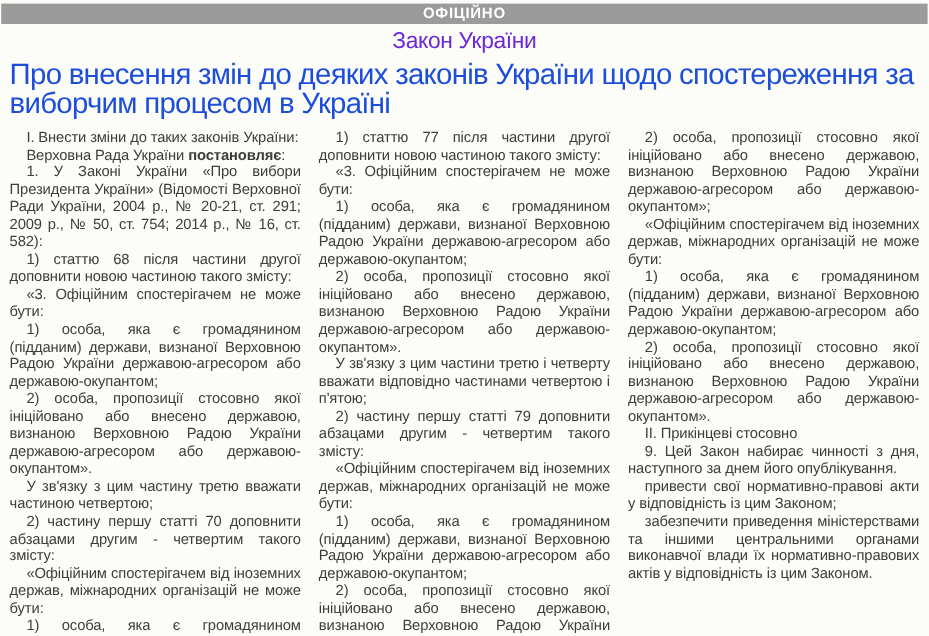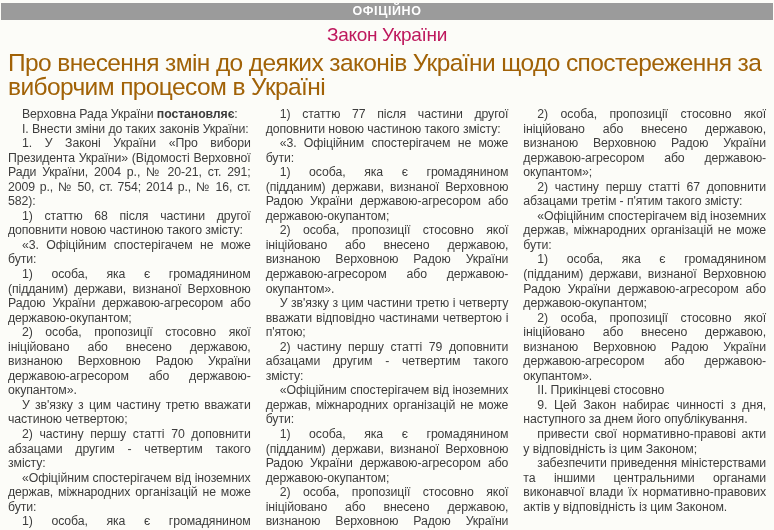--- a/index.html
+++ b/index.html
@@ -18,28 +18,28 @@
     color: #ffffff;
     font-size: 12.5px;
     font-weight: bold;
     line-height: 17px;
     text-align: center;
     letter-spacing: 0.6px;
   }
   .doc-type {
     text-align: center;
     font-size: 19px;
-    color: #be185d;
+    color: #6d28d9;
     margin-top: 4px;
     letter-spacing: -0.3px;
   }
   .headline {
     font-size: 24.5px;
     line-height: 23.5px;
-    color: #a16207;
+    color: #1d4ed8;
     letter-spacing: -0.6px;
     padding: 0 8px;
     margin-top: 5px;
     font-weight: 500;
   }
   .columns {
     display: flex;
     gap: 15px;
     padding: 0 8px;
     margin-top: 9px;
@@ -65,22 +65,22 @@
     <span>ОФІЦІЙНО</span>
   </div>
 
   <div class="doc-type">Закон України</div>
 
   <h1 class="headline" style="margin:5px 0 0 0;">Про внесення змін до деяких законів України щодо спостереження за виборчим процесом в Україні</h1>
 
   <div class="columns">
 
     <div class="col">
+      <p class="para">І. Внести зміни до таких законів України:</p>
       <p class="para"><span>Верховна Рада України </span><b>постановляє</b><span>:</span></p>
-      <p class="para">І. Внести зміни до таких законів України:</p>
       <p class="para">1. У Законі України «Про вибори Президента України» (Відомості Верховної Ради України, 2004 р., № 20-21, ст. 291; 2009 р., № 50, ст. 754; 2014 р., № 16, ст. 582):</p>
       <p class="para">1) статтю 68 після частини другої доповнити новою частиною такого змісту:</p>
       <p class="para">«3. Офіційним спостерігачем не може бути:</p>
       <p class="para">1) особа, яка є громадянином (підданим) держави, визнаної Верховною Радою України державою-агресором або державою-окупантом;</p>
       <p class="para">2) особа, пропозиції стосовно якої ініційовано або внесено державою, визнаною Верховною Радою України державою-агресором або державою-окупантом».</p>
       <p class="para">У зв'язку з цим частину третю вважати частиною четвертою;</p>
       <p class="para">2) частину першу статті 70 доповнити абзацами другим - четвертим такого змісту:</p>
       <p class="para">«Офіційним спостерігачем від іноземних держав, міжнародних організацій не може бути:</p>
       <p class="para">1) особа, яка є громадянином (підданим) держави, визнаної Верховною Радою України державою-агресором або державою-окупантом;</p>
 
@@ -94,21 +94,20 @@
       <p class="para">У зв'язку з цим частини третю і четверту вважати відповідно частинами четвертою і п'ятою;</p>
       <p class="para">2) частину першу статті 79 доповнити абзацами другим - четвертим такого змісту:</p>
       <p class="para">«Офіційним спостерігачем від іноземних держав, міжнародних організацій не може бути:</p>
       <p class="para">1) особа, яка є громадянином (підданим) держави, визнаної Верховною Радою України державою-агресором або державою-окупантом;</p>
       <p class="para">2) особа, пропозиції стосовно якої ініційовано або внесено державою, визнаною Верховною Радою України державою-агресором або державою-окупантом».</p>
 
     </div>
 
     <div class="col">
       <p class="para">2) особа, пропозиції стосовно якої ініційовано або внесено державою, визнаною Верховною Радою України державою-агресором або державою-окупантом»;</p>
-      <p class="para">2) частину першу статті 67 доповнити абзацами третім - п'ятим такого змісту:</p>
       <p class="para">«Офіційним спостерігачем від іноземних держав, міжнародних організацій не може бути:</p>
       <p class="para">1) особа, яка є громадянином (підданим) держави, визнаної Верховною Радою України державою-агресором або державою-окупантом;</p>
       <p class="para">2) особа, пропозиції стосовно якої ініційовано або внесено державою, визнаною Верховною Радою України державою-агресором або державою-окупантом».</p>
       <p class="para">ІІ. Прикінцеві стосовно</p>
       <p class="para">9. Цей Закон набирає чинності з дня, наступного за днем його опублікування.</p>
       <p class="para">привести свої нормативно-правові акти у відповідність із цим Законом;</p>
       <p class="para">забезпечити приведення міністерствами та іншими центральними органами виконавчої влади їх нормативно-правових актів у відповідність із цим Законом.</p>
 
     </div>
 

